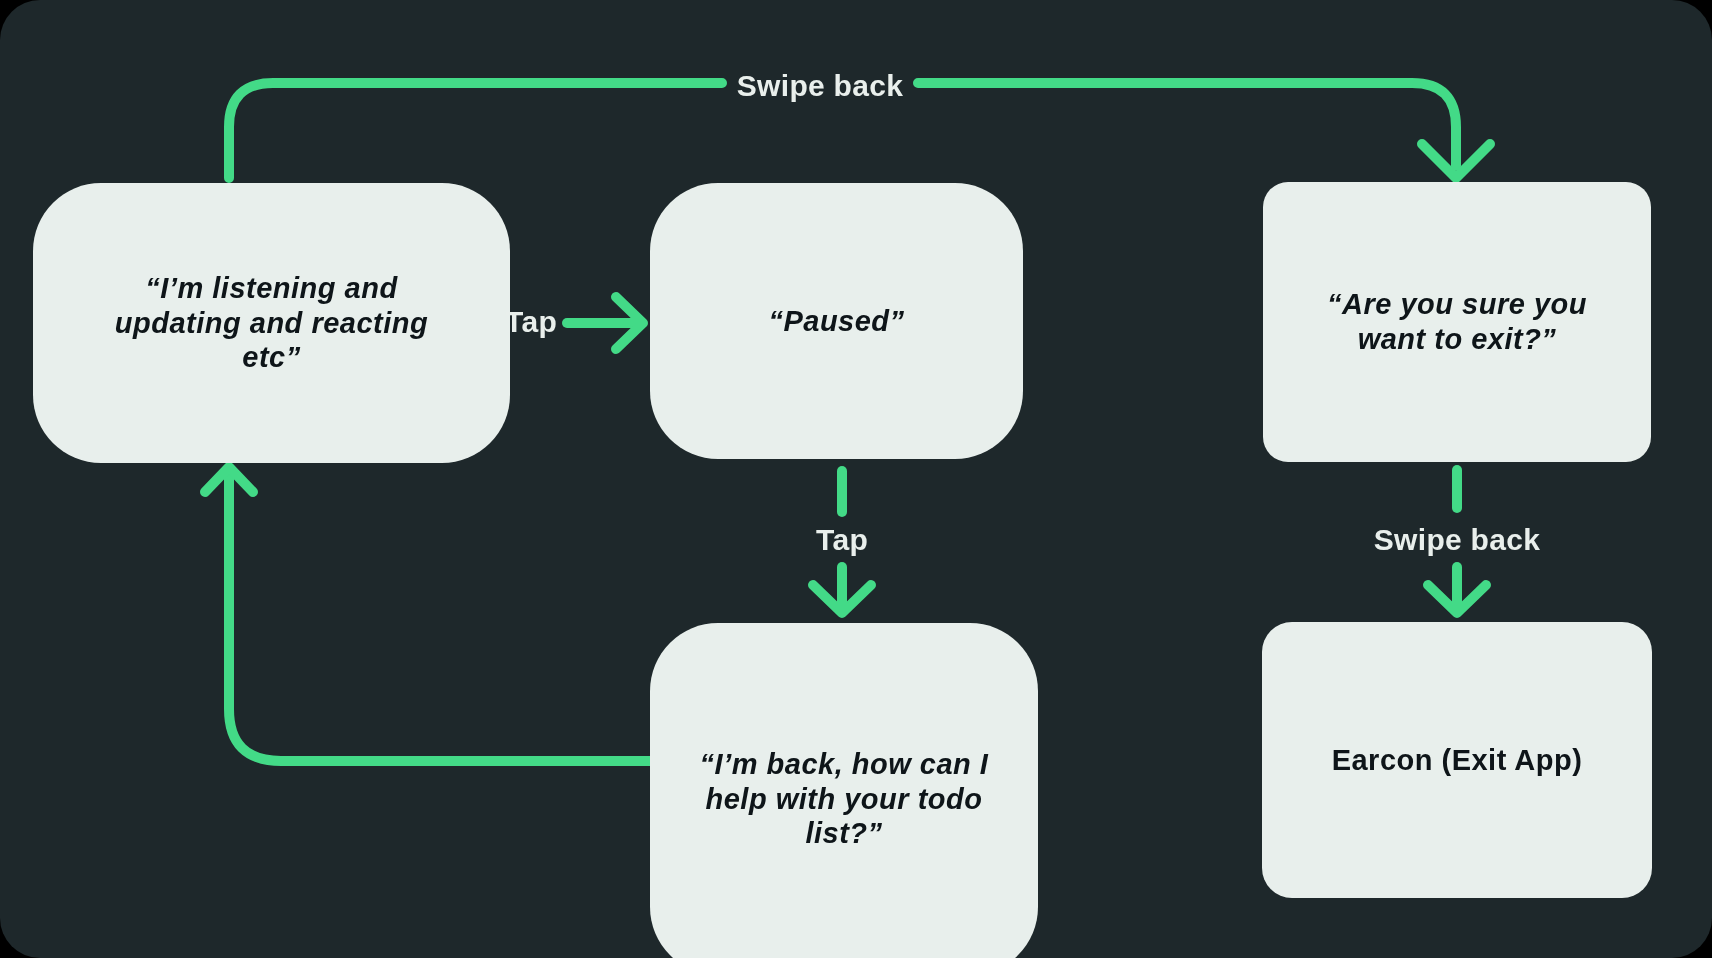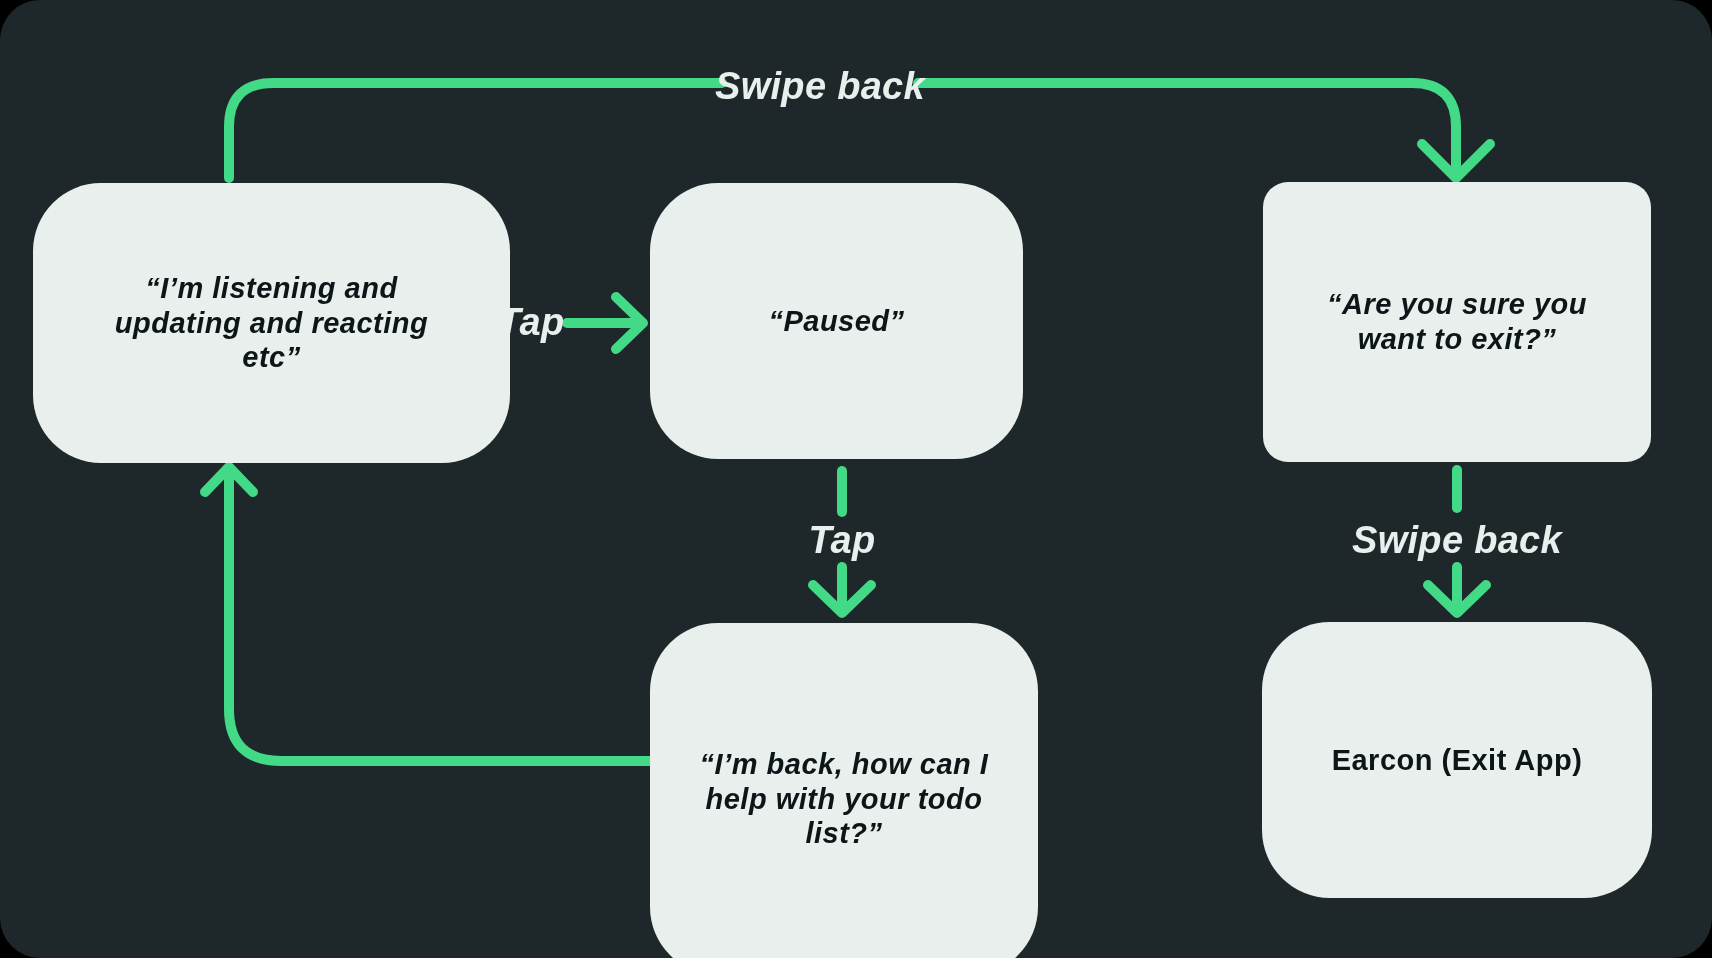--- a/index.html
+++ b/index.html
@@ -53,33 +53,32 @@
     color: var(--node-text, #0e1519);
     letter-spacing: 0.5px;
   }
   .quote .node-text {
     font-style: italic;
   }
   .n-listening     { left: 33px;   top: 183px; width: 477px; height: 280px; }
   .n-paused        { left: 650px;  top: 183px; width: 373px; height: 276px; text-align: right; }
   .n-exit-confirm  { left: 1263px; top: 182px; width: 388px; height: 280px; border-radius: 25px; }
   .n-back          { left: 650px;  top: 623px; width: 388px; height: 352px; }
-  .n-earcon        { left: 1262px; top: 622px; width: 390px; height: 276px; }
+  .n-earcon        { left: 1262px; top: 622px; width: 390px; height: 276px; border-radius: 30px; }
   .n-listening    .node-text { max-width: 352px; }
   .n-exit-confirm .node-text { max-width: 312px; }
   .n-back         .node-text { max-width: 334px; }
   .edge-label {
     position: absolute;
     transform: translate(-50%, -50%);
     color: var(--label-color, #e9efec);
-    font-size: 38px;
+    font-size: 30px;
     font-weight: bold;
     white-space: nowrap;
     letter-spacing: 0.3px;
-    font-style: italic;
   }
   .l-swipe-top   { left: 820px;  top: 86px;  }
   .l-tap-right   { left: 531px;  top: 322px; }
   .l-tap-down    { left: 842px;  top: 540px; }
   .l-swipe-down  { left: 1457px; top: 540px; }
 </style>
 </head>
 <body>
 
 <div class="stage">

